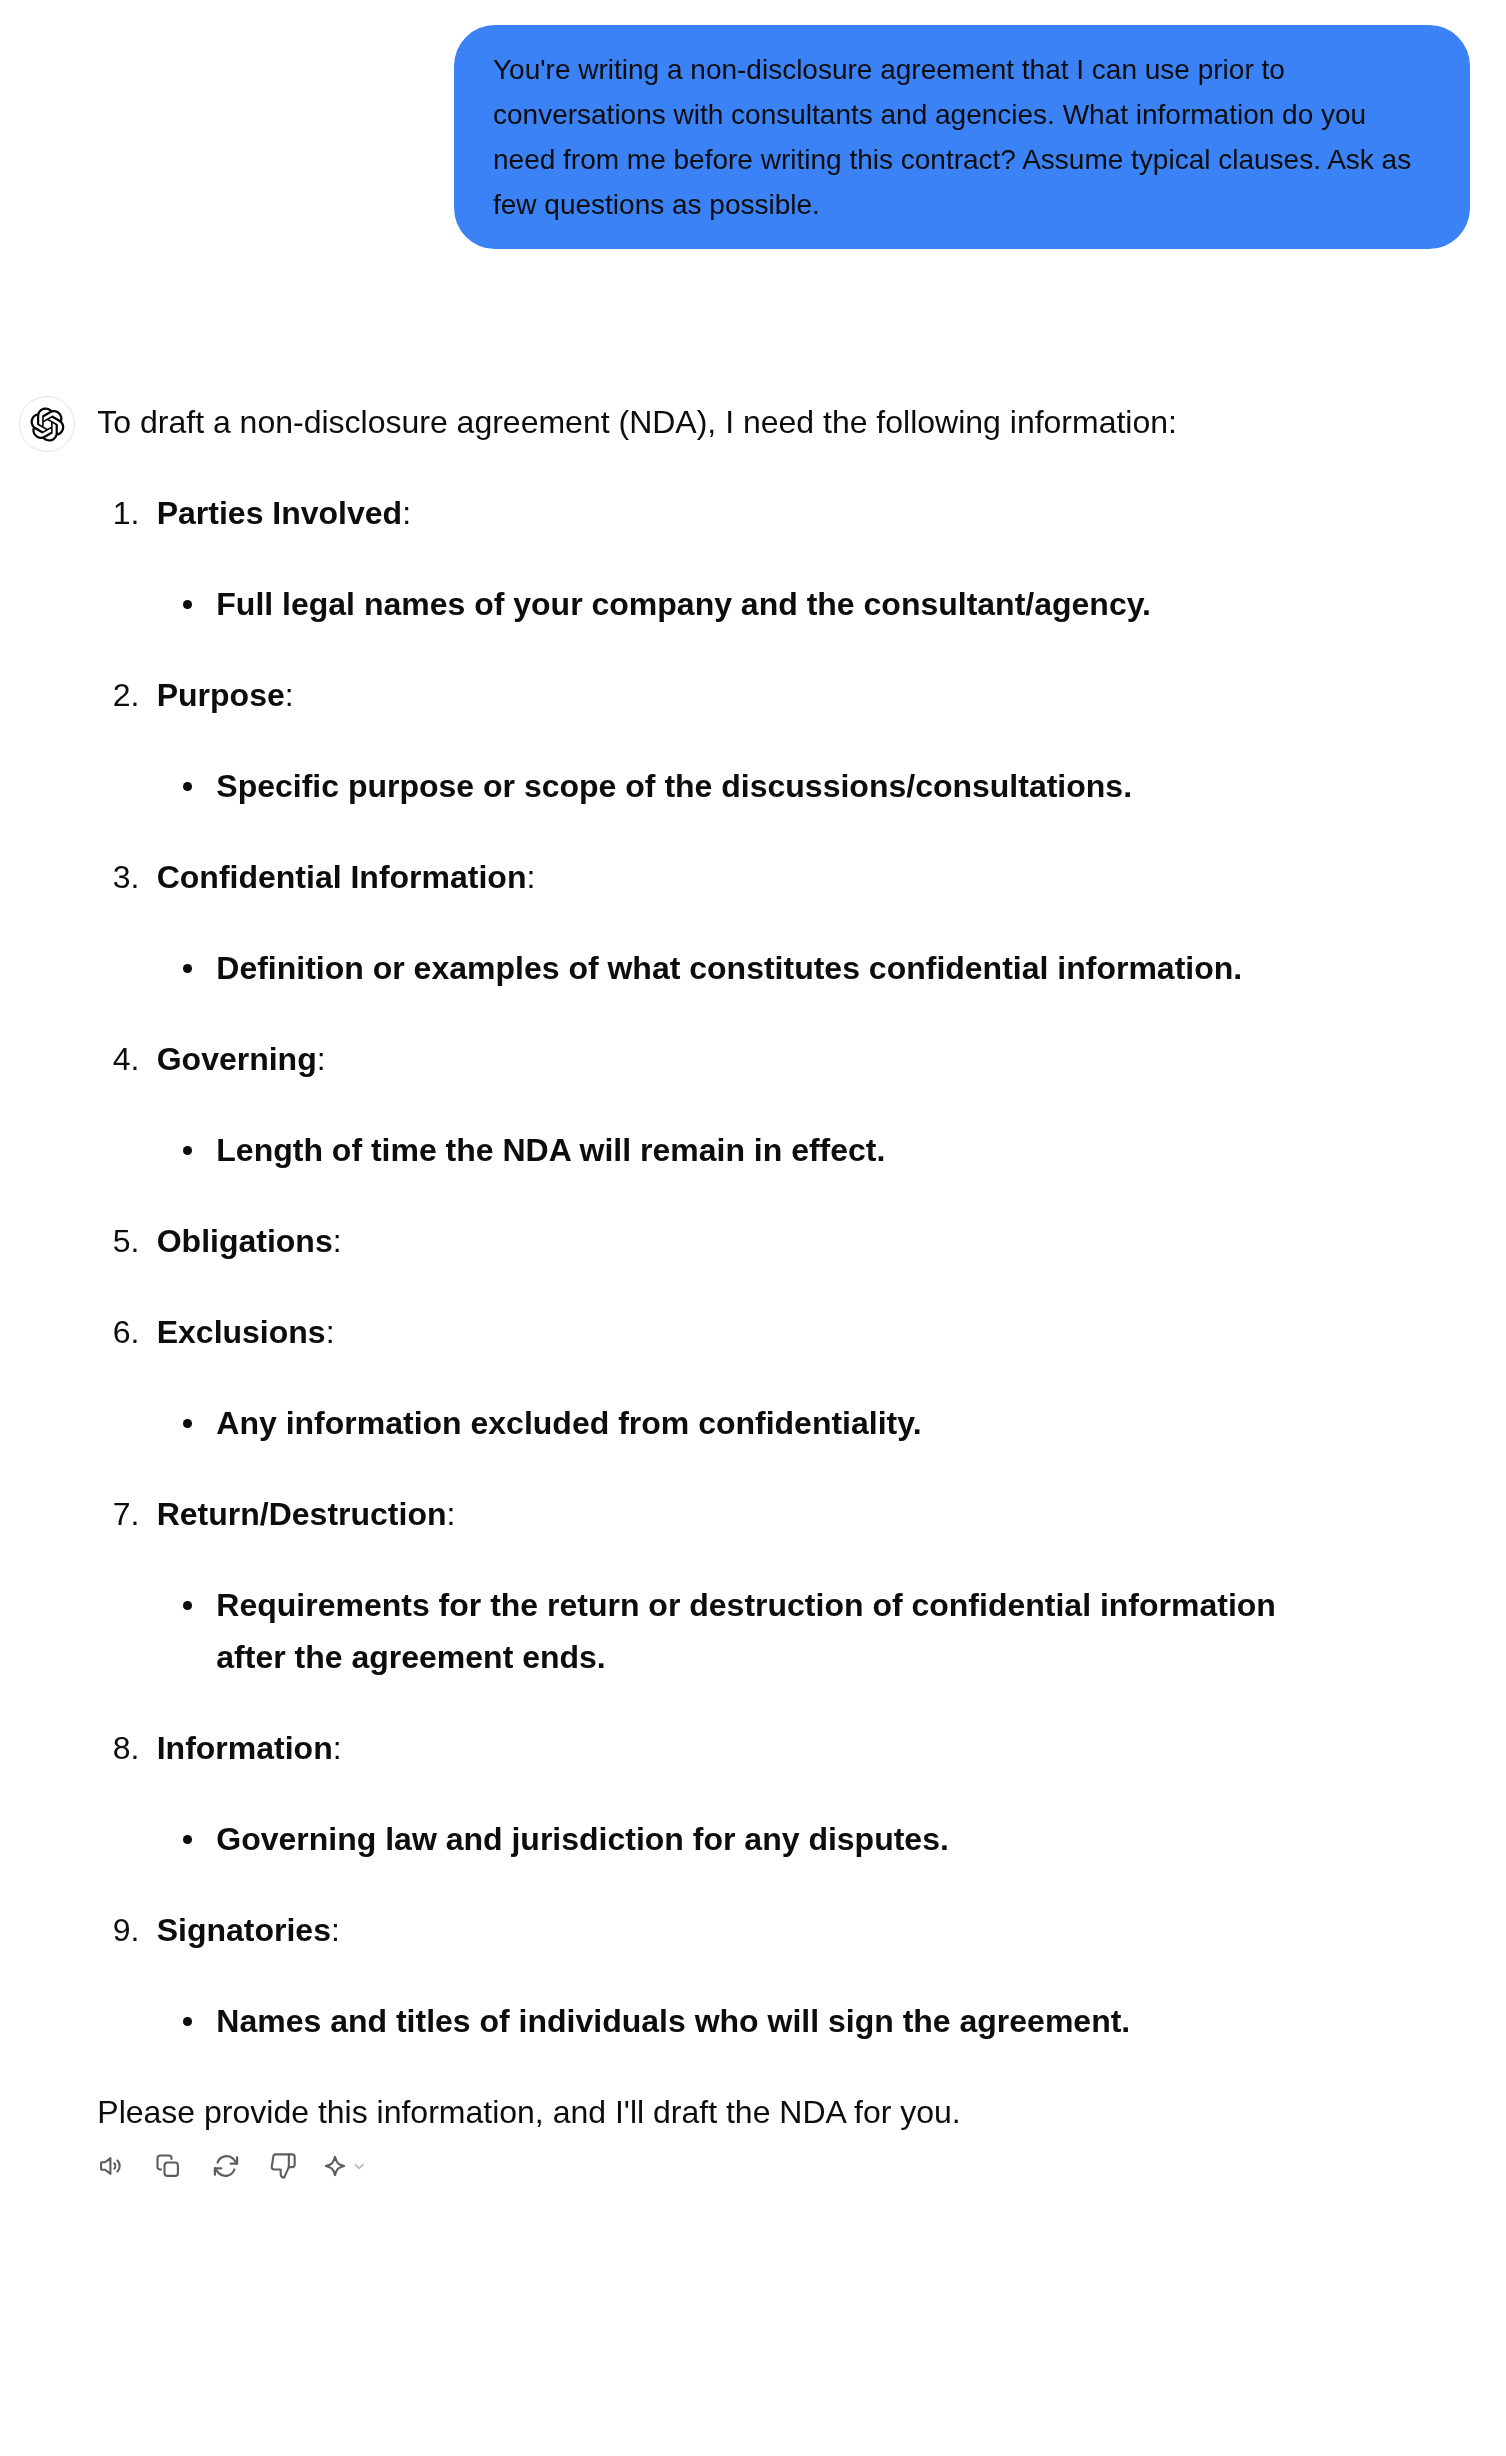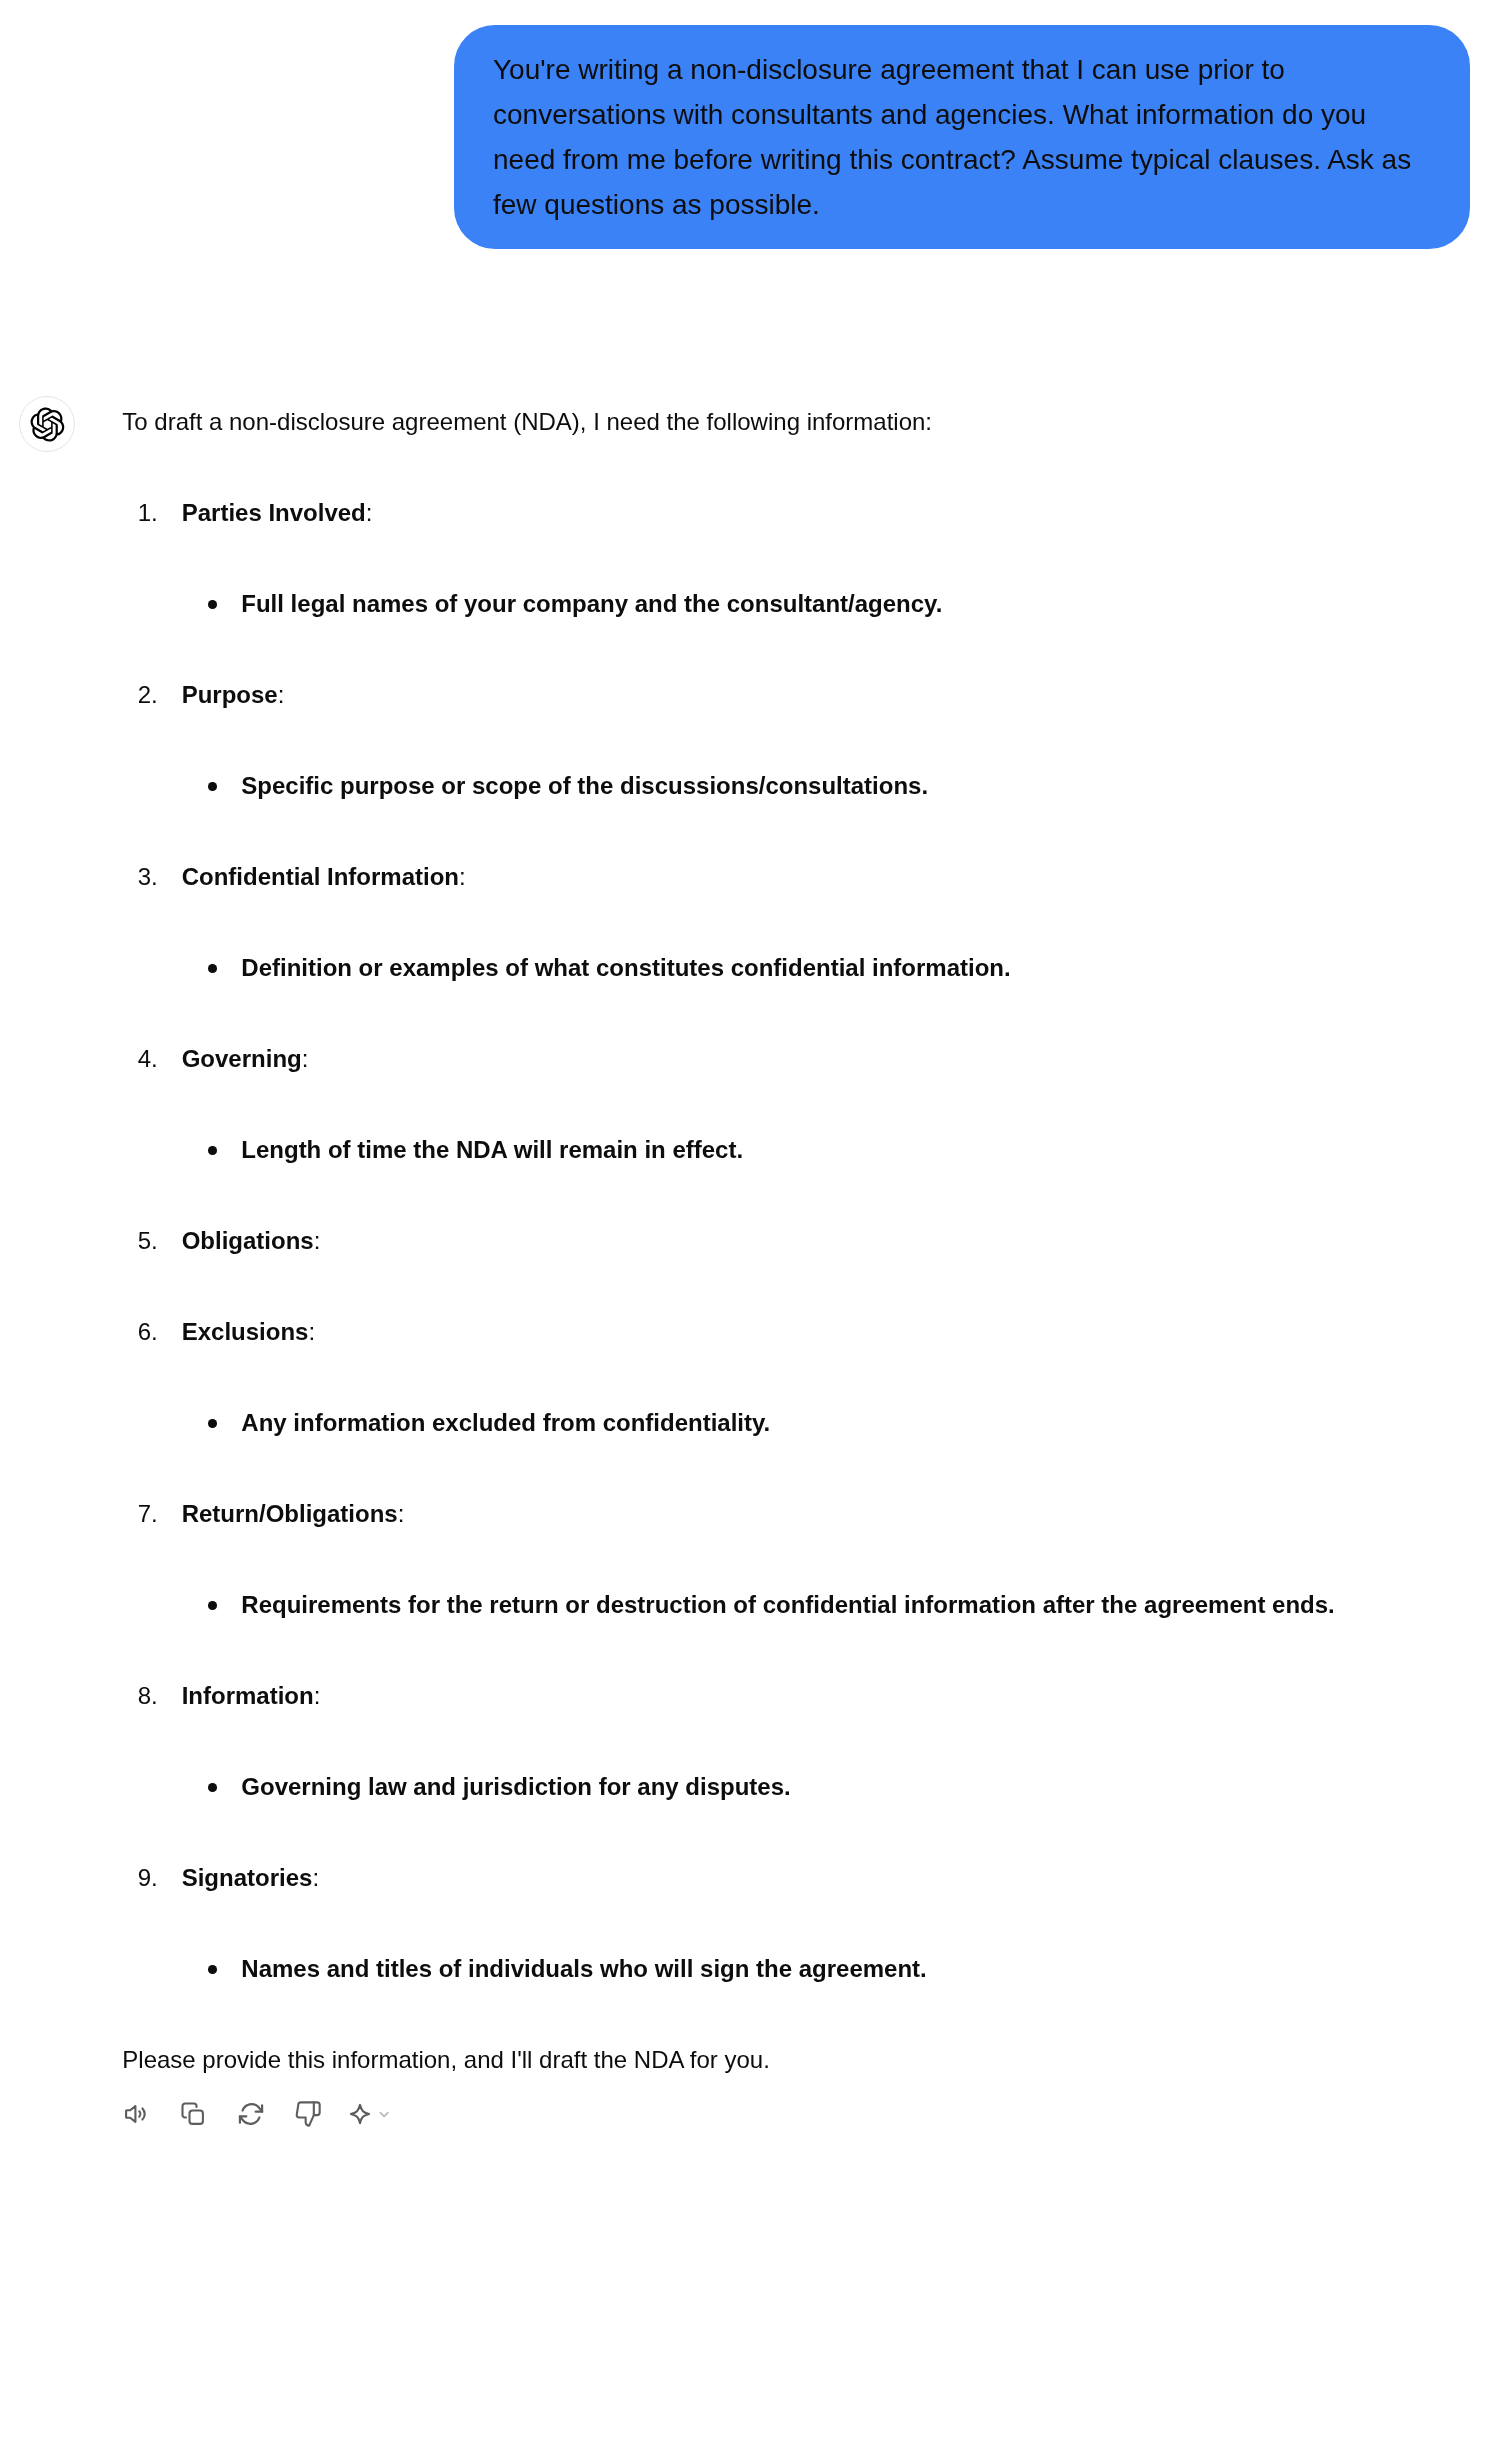--- a/index.html
+++ b/index.html
@@ -29,23 +29,23 @@
     flex: none;
     width: 56px; height: 56px;
     border: 1.9px solid #e4e4e4;
     border-radius: 50%;
     display: flex; align-items: center; justify-content: center;
     color: #000000;
     background: #ffffff;
   }
   .avatar svg { width: 35px; height: 35px; display: block; }
   .assistant-content {
-    margin-left: 47px;
+    margin-left: 22px;
     width: 1255px;
-    font-size: 24px;
+    font-size: 32px;
     line-height: 52px;
   }
   .intro, .outro { margin: 0; }
   .outro { margin-top: 39px; }
 
   .nda-list { list-style: none; margin: 0; padding: 0; }
   .item { margin-top: 39px; }
   .item-title-row { display: flex; padding-left: 15.4px; }
   .item-number { flex: none; min-width: 44px; }
   .title-text { font-weight: 700; }
@@ -164,21 +164,21 @@
     <ul class="sub-list">
       <li class="sub-item">
         <span class="sub-text">Any information excluded from confidentiality.</span>
       </li>
     </ul>
   </li>
 
   <li class="item">
     <div class="item-title-row">
       <span class="item-number">7.</span>
-      <span class="item-title"><b class="title-text">Return/Obligations</b><span class="title-suffix">:</span></span>
+      <span class="item-title"><b class="title-text">Return/Destruction</b><span class="title-suffix">:</span></span>
     </div>
     <ul class="sub-list">
       <li class="sub-item">
         <span class="sub-text">Requirements for the return or destruction of confidential information after the agreement ends.</span>
       </li>
     </ul>
   </li>
 
   <li class="item">
     <div class="item-title-row">

